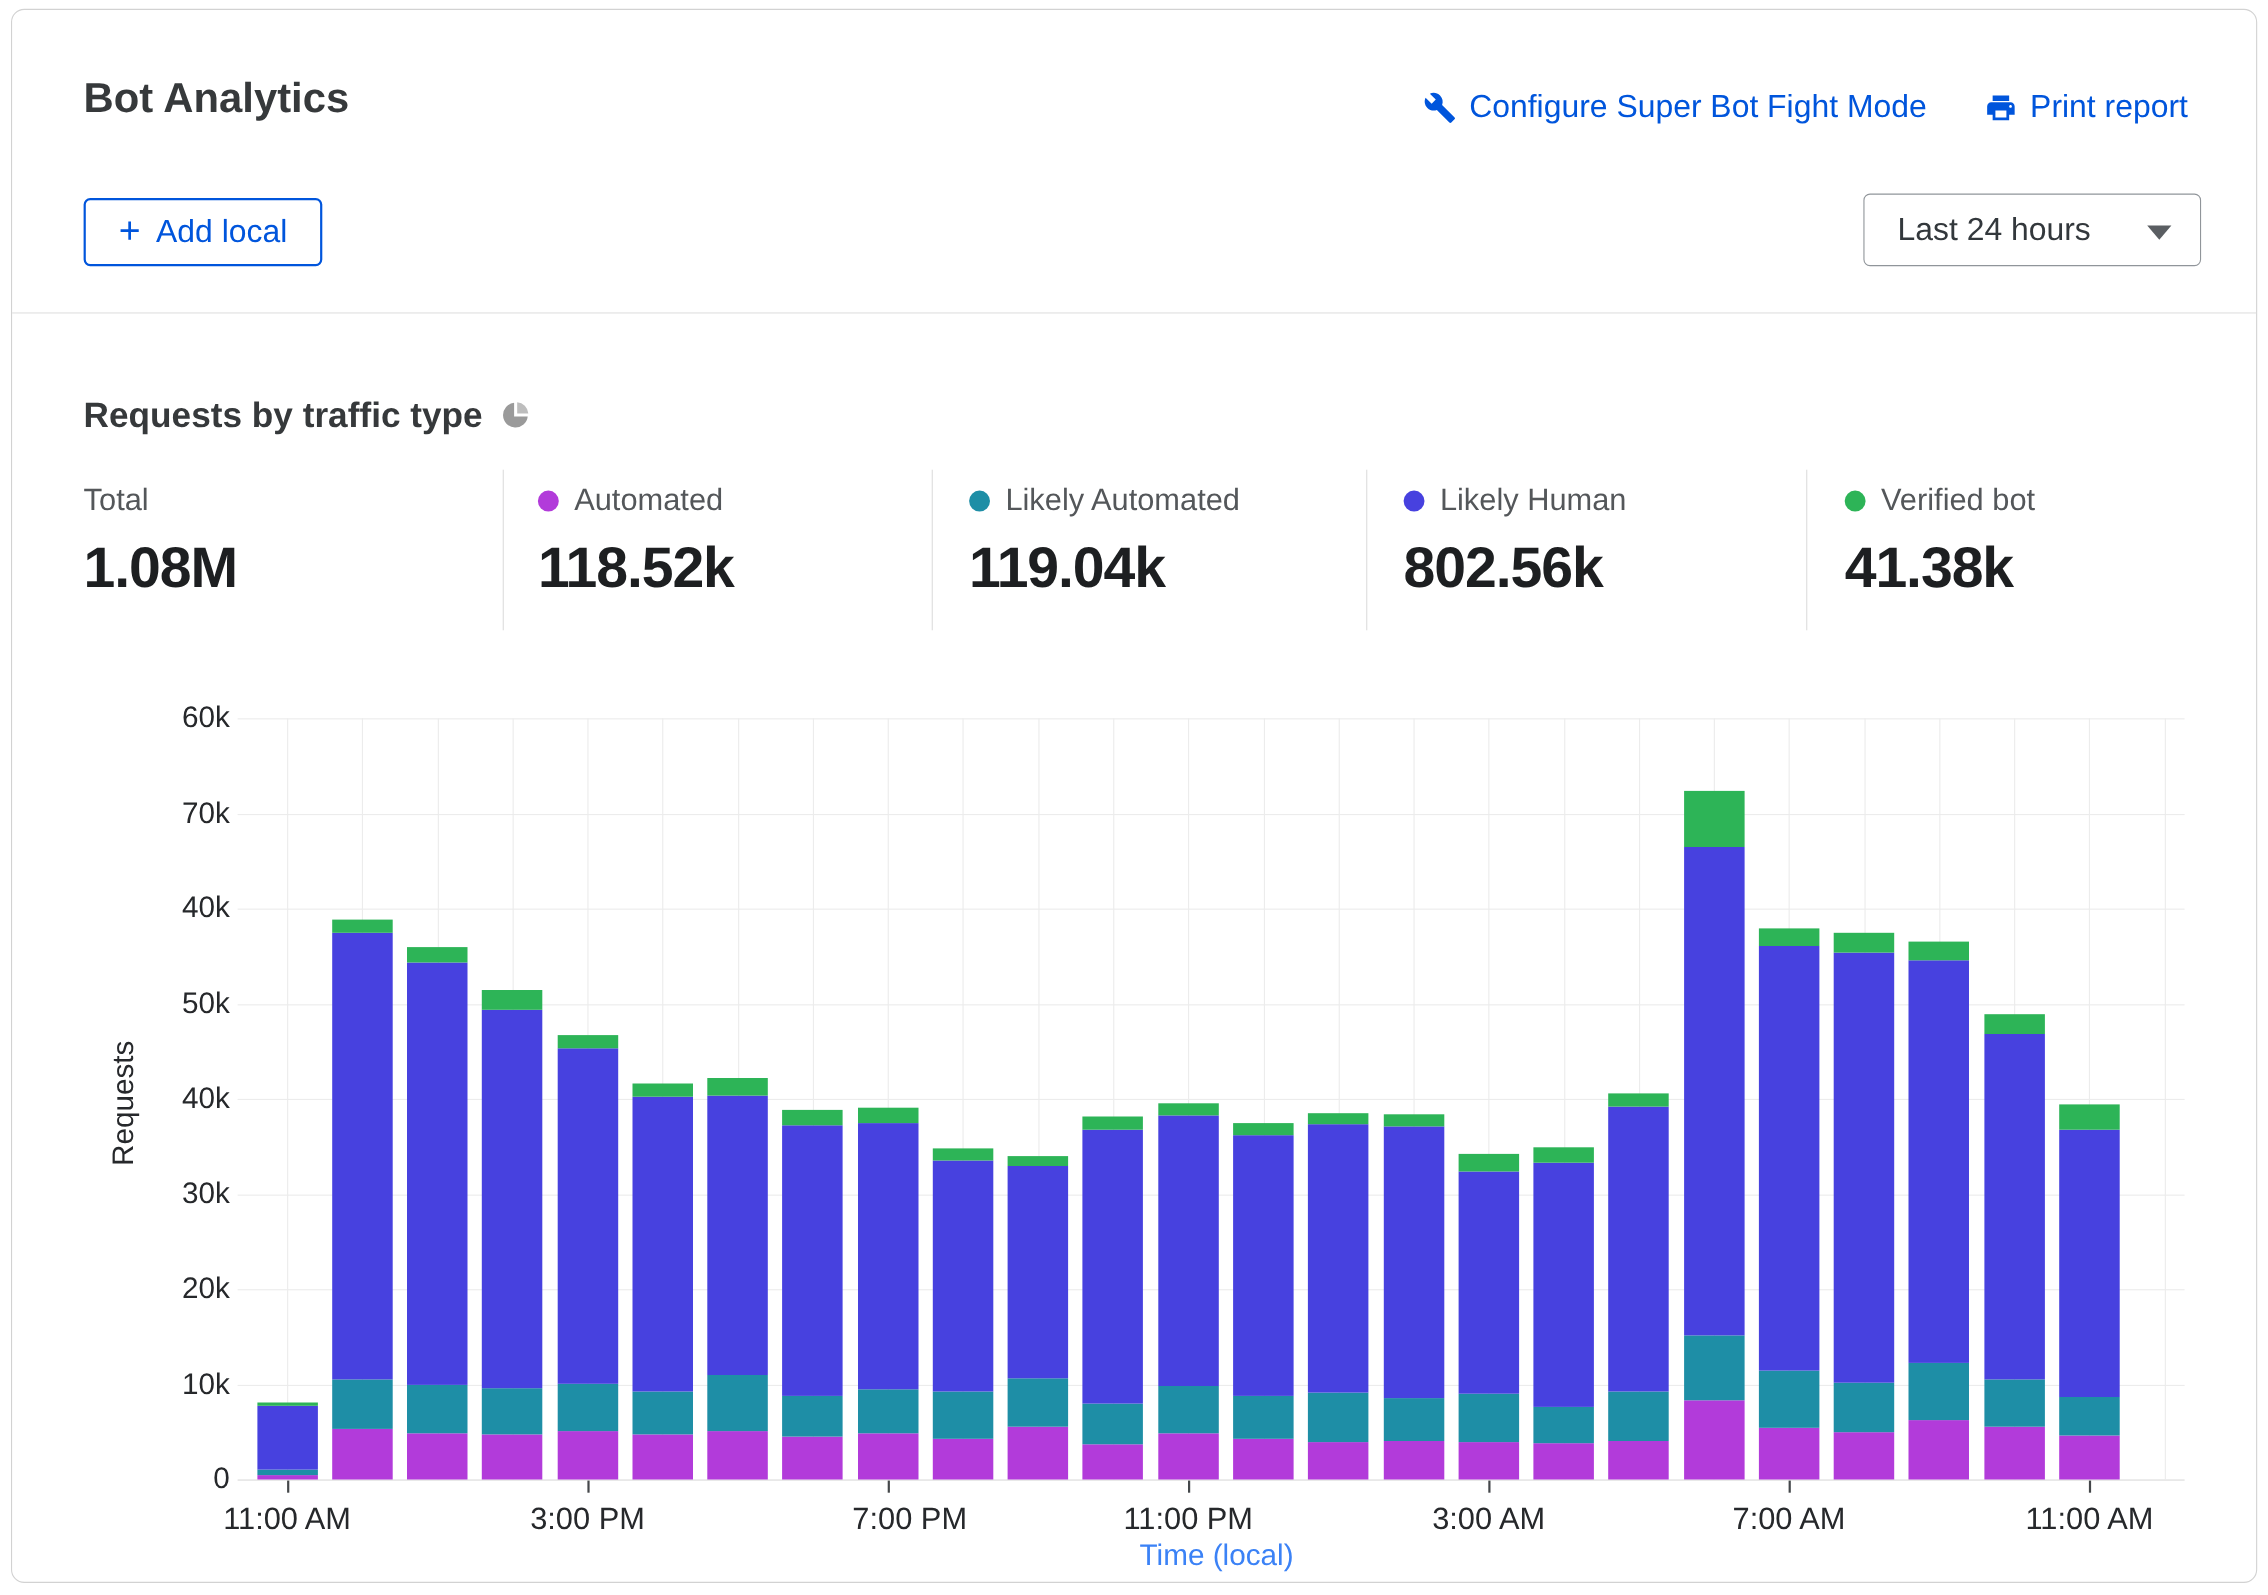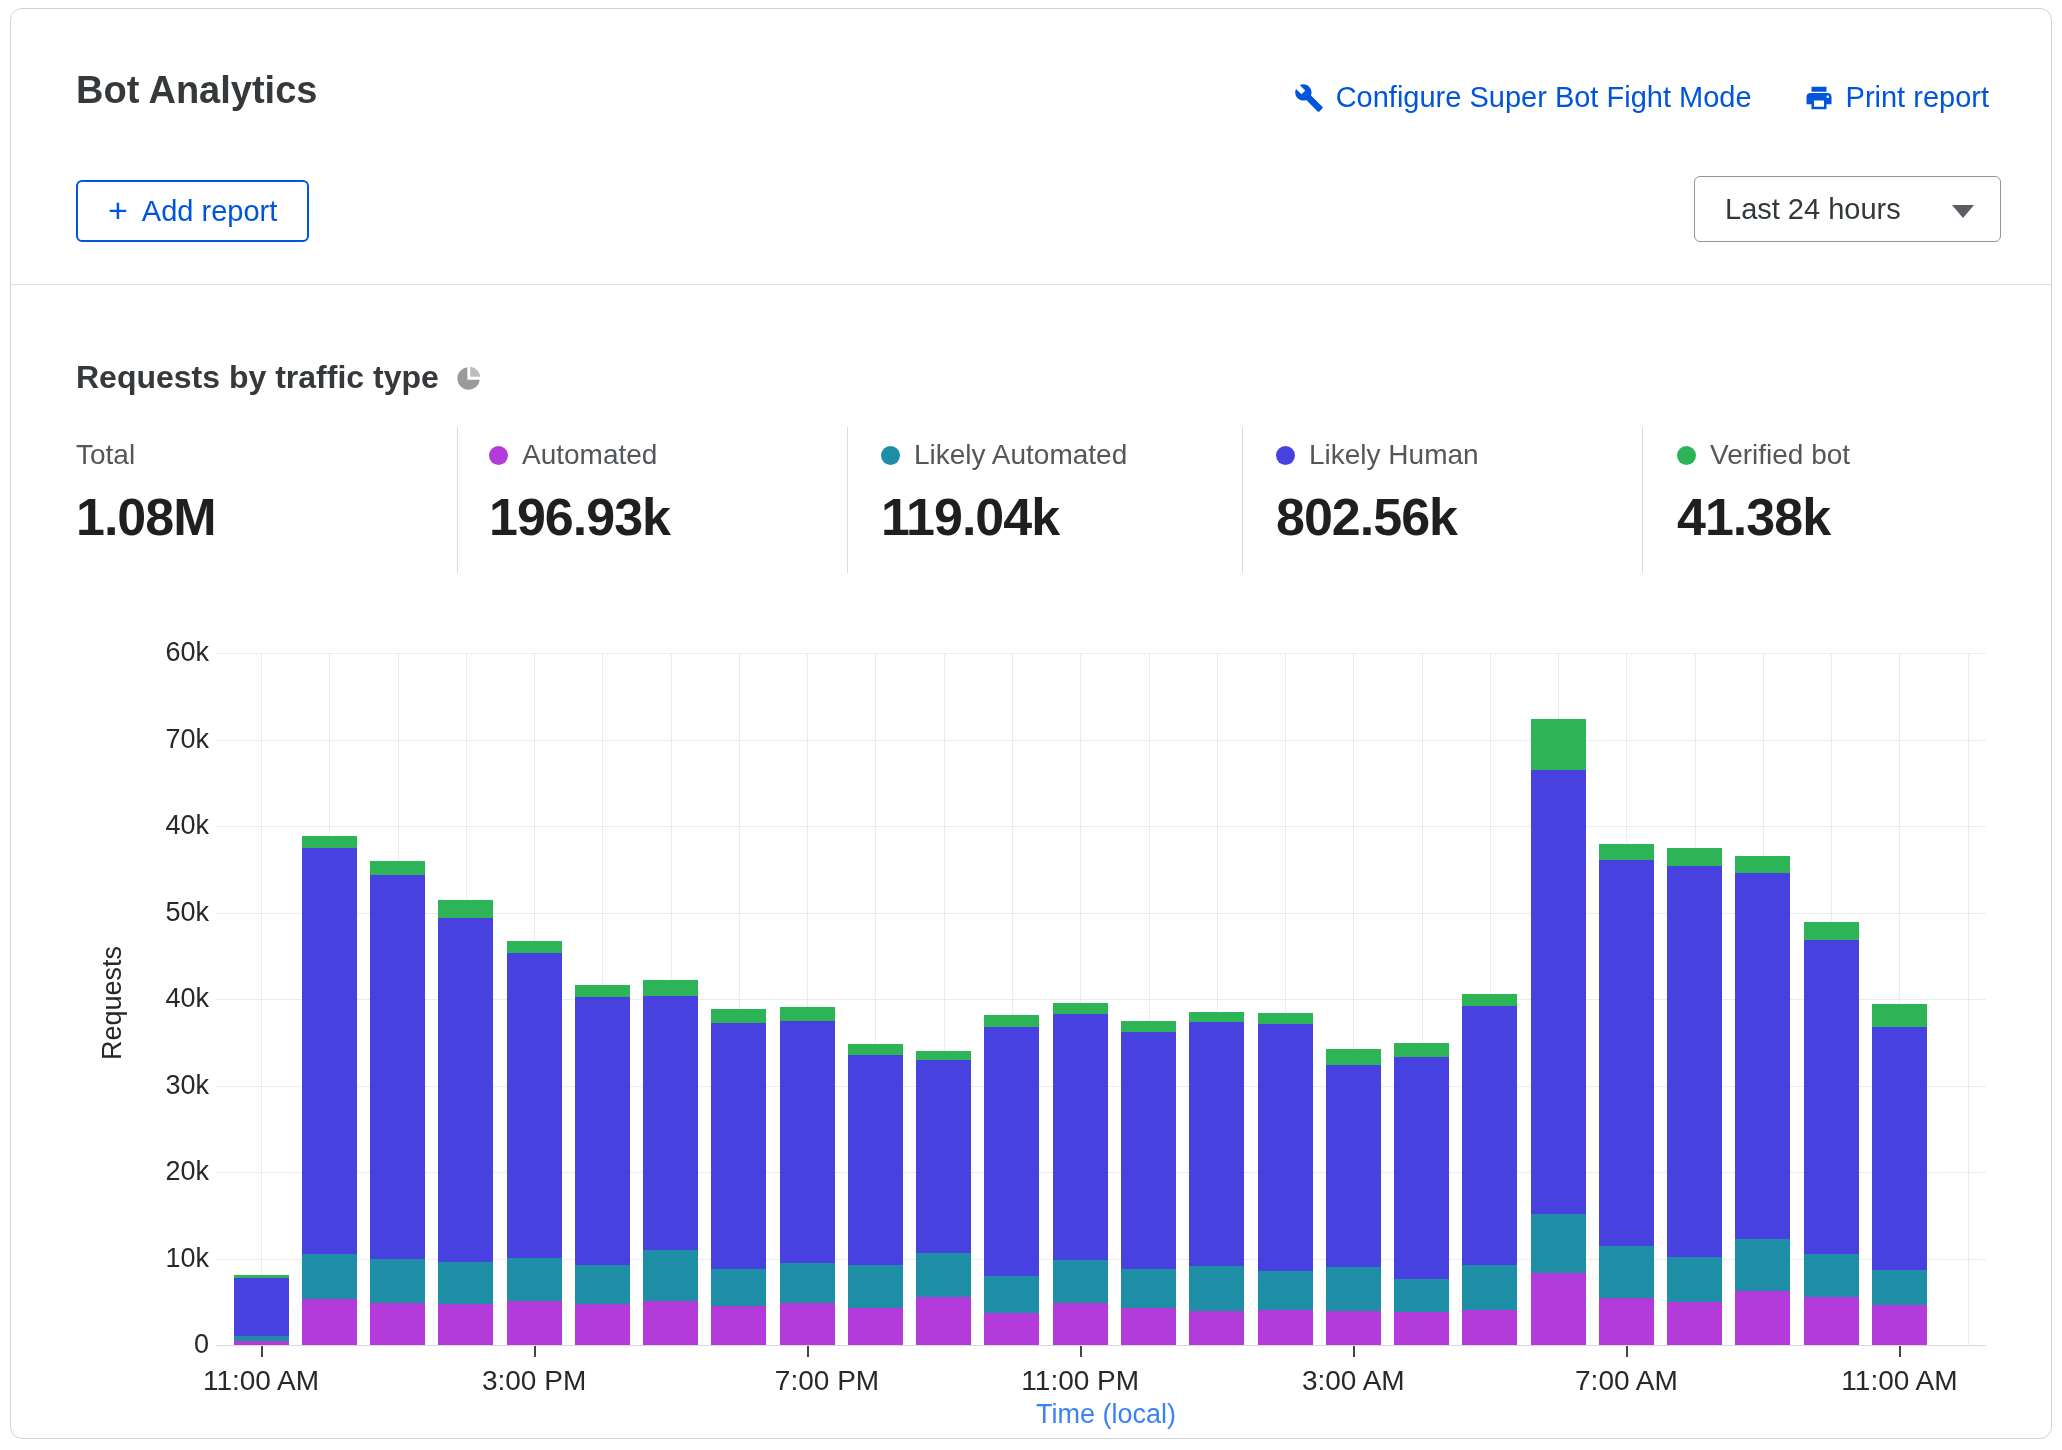--- a/index.html
+++ b/index.html
@@ -64,21 +64,21 @@
         <svg width="30" height="30" viewBox="0 0 24 24" fill="#0055dc">
             <path d="M19 8H5c-1.66 0-3 1.34-3 3v6h4v4h12v-4h4v-6c0-1.66-1.34-3-3-3zm-3 11H8v-5h8v5zm3-7c-.55 0-1-.45-1-1s.45-1 1-1 1 .45 1 1-.45 1-1 1zm-1-9H6v4h12V3z"></path>
           </svg>
       </span>
       <span>Print report</span>
     </div>
   </div>
 
   <button id="add-filter-btn">
     <span class="plus">+</span>
-    <span>Add report</span>
+    <span>Add local</span>
   </button>
 
   <div id="time-range">
     <span>Last 24 hours</span>
     <span class="caret"></span>
   </div>
 
   <div id="header-divider"></div>
 
   <div id="section-head">
@@ -95,21 +95,21 @@
     <div class="lrow">
         <span>Total</span>
       </div>
     <div class="val">1.08M</div>
   </div>
   <div class="stat" style="left:478px">
     <div class="lrow">
         <span class="dot" style="background: rgb(178, 59, 218);"></span>
         <span>Automated</span>
       </div>
-    <div class="val">196.93k</div>
+    <div class="val">118.52k</div>
   </div>
   <div class="stat" style="left:870px">
     <div class="lrow">
         <span class="dot" style="background: rgb(30, 142, 166);"></span>
         <span>Likely Automated</span>
       </div>
     <div class="val">119.04k</div>
   </div>
   <div class="stat" style="left:1265px">
     <div class="lrow">

